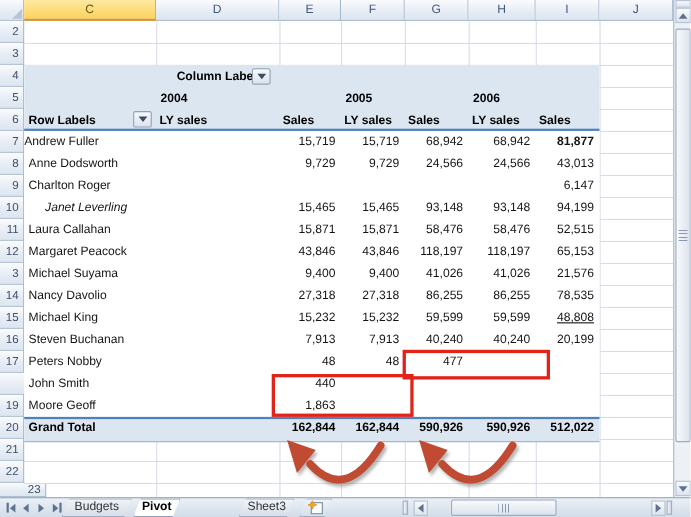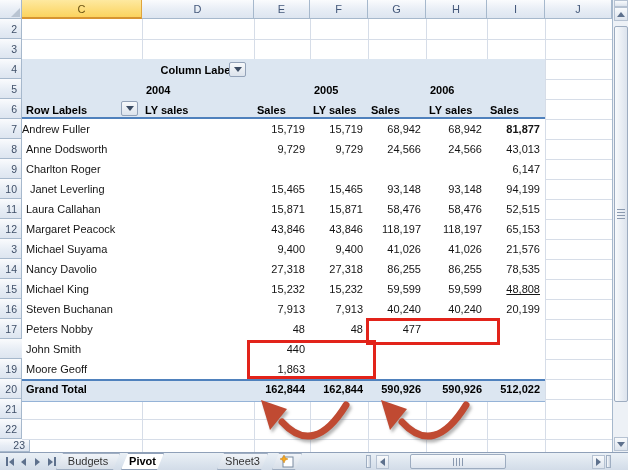--- a/index.html
+++ b/index.html
@@ -109,21 +109,21 @@
       <div class="row-h" style="left: 0px; top: 239px; width: 22px; height: 20px;">3</div>
       <div class="row-h" style="left: 0px; top: 259px; width: 22px; height: 20px;">14</div>
       <div class="row-h" style="left: 0px; top: 279px; width: 22px; height: 20px;">15</div>
       <div class="row-h" style="left: 0px; top: 299px; width: 22px; height: 20px;">16</div>
       <div class="row-h" style="left: 0px; top: 319px; width: 22px; height: 20px;">17</div>
       <div class="row-h" style="left: 0px; top: 339px; width: 22px; height: 20px; padding-left: 45px;">18</div>
       <div class="row-h" style="left: 0px; top: 359px; width: 22px; height: 20px;">19</div>
       <div class="row-h" style="left: 0px; top: 379px; width: 22px; height: 20px;">20</div>
       <div class="row-h" style="left: 0px; top: 399px; width: 22px; height: 20px;">21</div>
       <div class="row-h" style="left: 0px; top: 419px; width: 22px; height: 20px;">22</div>
-      <div class="row-h" style="left: 0px; top: 439px; width: 30px; height: 13px;">23</div>
+      <div class="row-h" style="left: 0px; top: 439px; width: 42px; height: 13px;">23</div>
     </div>
   <div id="gridlines">
       <div class="gl-v" style="left: 142px; top: 19px; height: 433px;"></div>
       <div class="gl-v" style="left: 254px; top: 19px; height: 433px;"></div>
       <div class="gl-v" style="left: 310px; top: 19px; height: 433px;"></div>
       <div class="gl-v" style="left: 368px; top: 19px; height: 433px;"></div>
       <div class="gl-v" style="left: 426px; top: 19px; height: 433px;"></div>
       <div class="gl-v" style="left: 487px; top: 19px; height: 433px;"></div>
       <div class="gl-v" style="left: 545px; top: 19px; height: 433px;"></div>
       <div class="gl-h" style="left: 22px; top: 39px; width: 590px;"></div>
@@ -177,21 +177,21 @@
         <div class="pcell num" style="left: 404px; top: 60px; width: 56px;">68,942</div>
         <div class="pcell num" style="left: 465px; top: 60px; width: 53px; font-weight: bold;">81,877</div>
         <div class="pcell " style="left: 4px; top: 80px; width: 114px;">Anne Dodsworth</div>
         <div class="pcell num" style="left: 232px; top: 80px; width: 51px;">9,729</div>
         <div class="pcell num" style="left: 288px; top: 80px; width: 53px;">9,729</div>
         <div class="pcell num" style="left: 346px; top: 80px; width: 53px;">24,566</div>
         <div class="pcell num" style="left: 404px; top: 80px; width: 56px;">24,566</div>
         <div class="pcell num" style="left: 465px; top: 80px; width: 53px;">43,013</div>
         <div class="pcell " style="left: 4px; top: 100px; width: 114px;">Charlton Roger</div>
         <div class="pcell num" style="left: 465px; top: 100px; width: 53px;">6,147</div>
-        <div class="pcell " style="left: 8px; top: 120px; width: 114px;">Janet Leverling</div>
+        <div class="pcell " style="left: 19px; top: 120px; width: 114px; font-style: italic;">Janet Leverling</div>
         <div class="pcell num" style="left: 232px; top: 120px; width: 51px;">15,465</div>
         <div class="pcell num" style="left: 288px; top: 120px; width: 53px;">15,465</div>
         <div class="pcell num" style="left: 346px; top: 120px; width: 53px;">93,148</div>
         <div class="pcell num" style="left: 404px; top: 120px; width: 56px;">93,148</div>
         <div class="pcell num" style="left: 465px; top: 120px; width: 53px;">94,199</div>
         <div class="pcell " style="left: 4px; top: 140px; width: 114px;">Laura Callahan</div>
         <div class="pcell num" style="left: 232px; top: 140px; width: 51px;">15,871</div>
         <div class="pcell num" style="left: 288px; top: 140px; width: 53px;">15,871</div>
         <div class="pcell num" style="left: 346px; top: 140px; width: 53px;">58,476</div>
         <div class="pcell num" style="left: 404px; top: 140px; width: 56px;">58,476</div>

